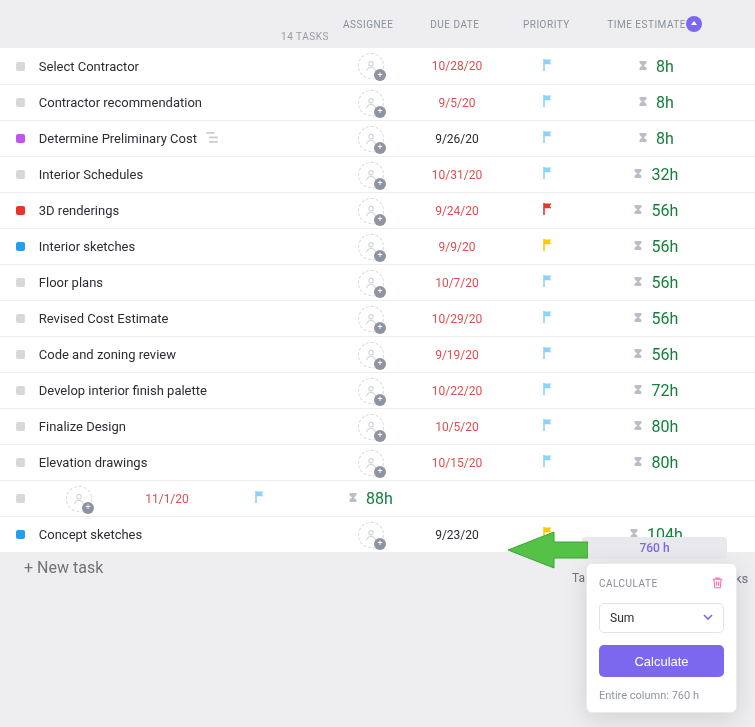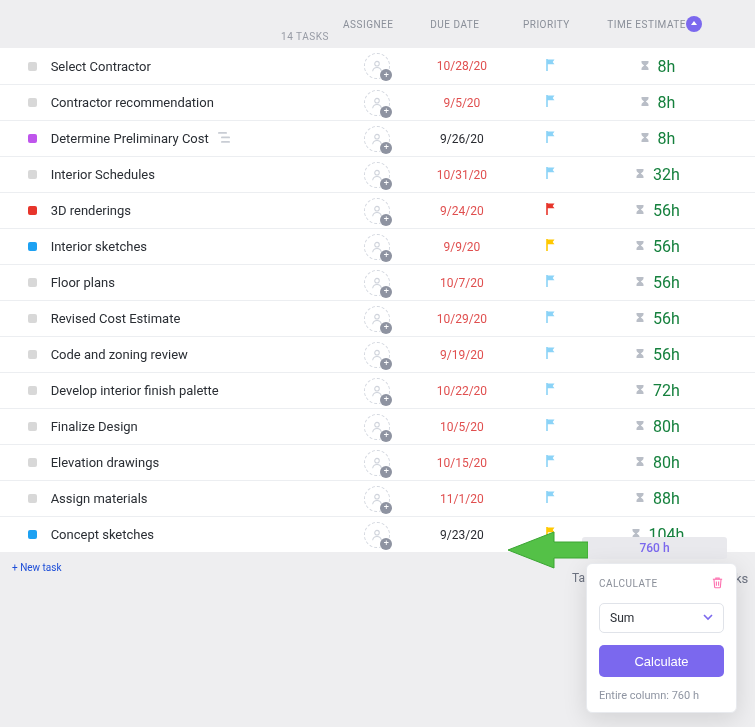--- a/index.html
+++ b/index.html
@@ -11,21 +11,21 @@
   .hcol { text-align: center; font-size: 10px; }
   .col-assignee { width: 80px; }
   .col-duedate  { width: 96px; }
   .col-priority { width: 90px; }
   .col-estimate { width: 130px; display:flex; align-items:center; justify-content:center; gap:0; position:relative;}
   .sort-badge { width:16px; height:16px; background:#7b68ee; border-radius:50%; display:inline-flex; align-items:center; justify-content:center; }
   .sort-badge svg { width:10px; height:10px; }
   .col-extra { width: 37px; }
 
   .tasks { }
-  .task-row { display:flex; align-items:center; height:36px; background:#ffffff; border-top:1px solid #eceef1; padding-left:28px; position:relative; }
+  .task-row { display:flex; align-items:center; height:36px; background:#ffffff; border-top:1px solid #eceef1; padding-left:16px; position:relative; }
   .task-row:first-child { border-top:none; }
   .status-sq { width:9px; height:9px; border-radius:2px; background:#d8d8d8; margin-right:14px; }
   .task-name { width:300px; font-size:13px; color:#2a2e34; white-space:nowrap; overflow:hidden; text-overflow:ellipsis; }
   .subtask-ico { display:inline-flex; align-items:center; margin-left:6px; color:#b9bec7; }
 
   .cell { text-align:center; display:flex; align-items:center; justify-content:center; }
   .assignee-chip { width:26px; height:26px; border:1px dashed #d2d6de; border-radius:50%; position:relative; display:flex; align-items:center; justify-content:center; }
   .assignee-chip svg.person { width:14px; height:14px; stroke:#cfd3db; fill:none;}
   .assignee-chip .plus { position:absolute; right:-3px; bottom:-3px; width:12px; height:12px; background:#8e93a1; border-radius:50%; display:flex; align-items:center; justify-content:center; color:#fff; font-size:9px; line-height:1; }
 
@@ -35,21 +35,21 @@
   .flag svg { width:14px; height:14px; }
 
   .estimate { display:flex; gap:7px; justify-content:center; font-size:16px; color:#15803d;}
   .estimate svg { width:12px; height:12px; fill:#b9bec7; }
 
   .rhs-strip { position:absolute; right:0; top:48px; width:15px; height:504px; background:#2ecd6f; z-index:0;}
   .rhs-strip .break1 { position:absolute; left:0; width:15px; top:112px; height:36px; background:#ffc800;}
   .rhs-strip .break2 { position:absolute; left:0; width:15px; top:220px; height:72px; background:#fff;}
   .rhs-strip .yellow2 { position:absolute; left:0; width:15px; top:468px; height:36px; background:#ffc800;}
 
-  .newtask { height:30px; display:flex; align-items:center; padding-left:12px; color:#1d4ed8; font-size:10px; background:#eeeef0;}
+  .newtask { height:30px; display:flex; align-items:center; padding-left:24px; color:#737373; font-size:16px; background:#eeeef0;}
 
   .sum-bar { position:absolute; left:582px; top:537px; width:145px; height:22px; background:#e9e9ed; border-radius:3px; display:flex; align-items:center; justify-content:center; color:#7b68ee; font-size:12px; font-weight:500;}
 
   .arrow { position:absolute; left:508px; top:528px; }
   .arrow svg { width:80px; height:44px; }
 
   .footer-label1 { position:absolute; left:572px; top:571px; font-size:12px; color:#6c7280;}
   .footer-label2 { position:absolute; left:735px; top:571px; font-size:13px; color:#6c7280;}
 
   .popover { position:absolute; left:586px; top:563px; width:151px; background:#ffffff; border:1px solid #e8eaee; border-radius:6px; box-shadow:0 6px 24px rgba(0,0,0,0.12); padding:12px 12px 10px 12px; z-index:5;}
@@ -414,21 +414,20 @@
     <span class="cell col-estimate estimate">
           <span><svg viewBox="0 0 12 12">
               <path d="M2.5 1h7v1.2c0 1.4-1.4 2.3-2.7 3.3 1.3 1 2.7 1.9 2.7 3.3V10h-7V8.8c0-1.4 1.4-2.3 2.7-3.3C3.9 4.5 2.5 3.6 2.5 2.2V1z"></path>
             </svg></span>
           <span>80h</span>
         </span>
     <span class="cell col-extra"></span>
   </div>
       <div class="task-row">
     <span class="status-sq" style="background:#d8d8d8"></span>
-    <span class="task-name">Assign materials</span>
     <span class="cell col-assignee">
       <span class="assignee-chip">
             <svg class="person" viewBox="0 0 16 16">
               <circle cx="8" cy="5.3" r="2.6" stroke-width="1.2"></circle>
               <path d="M3 14c.6-2.8 2.6-4.2 5-4.2s4.4 1.4 5 4.2" stroke-width="1.2"></path>
             </svg>
             <span class="plus">+</span>
           </span>
     </span>
     <span class="cell col-duedate due overdue">11/1/20</span>

